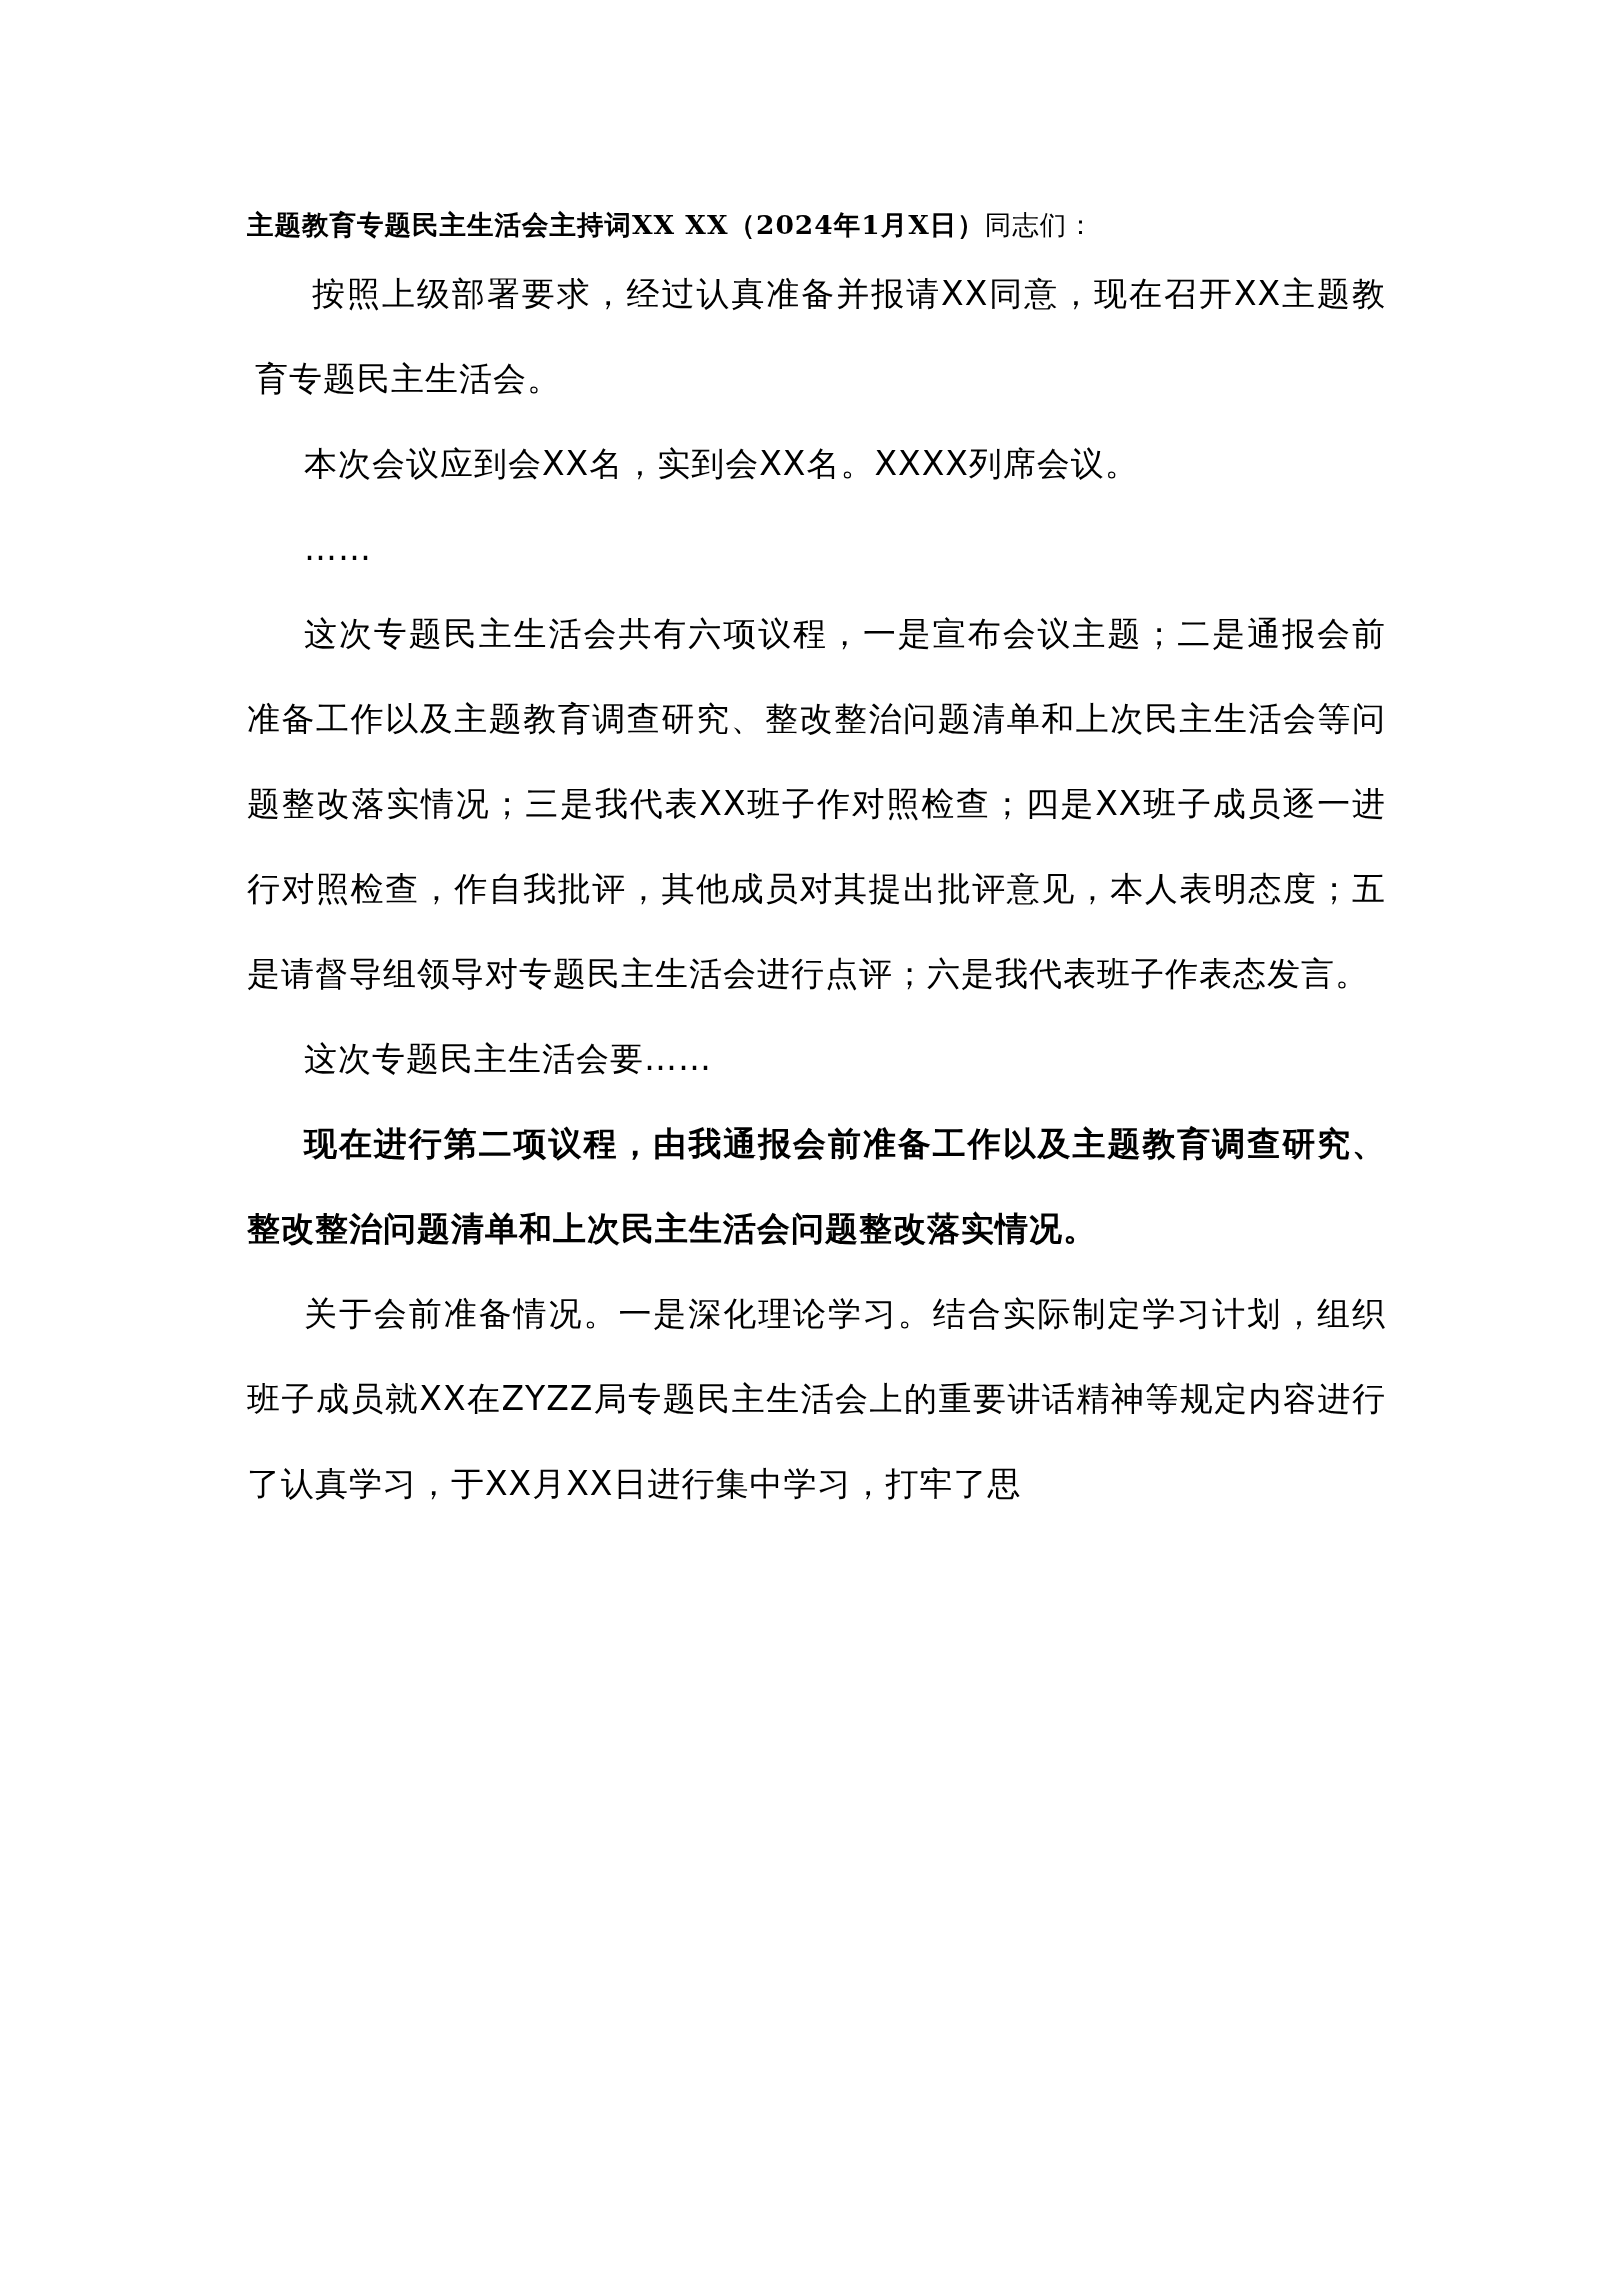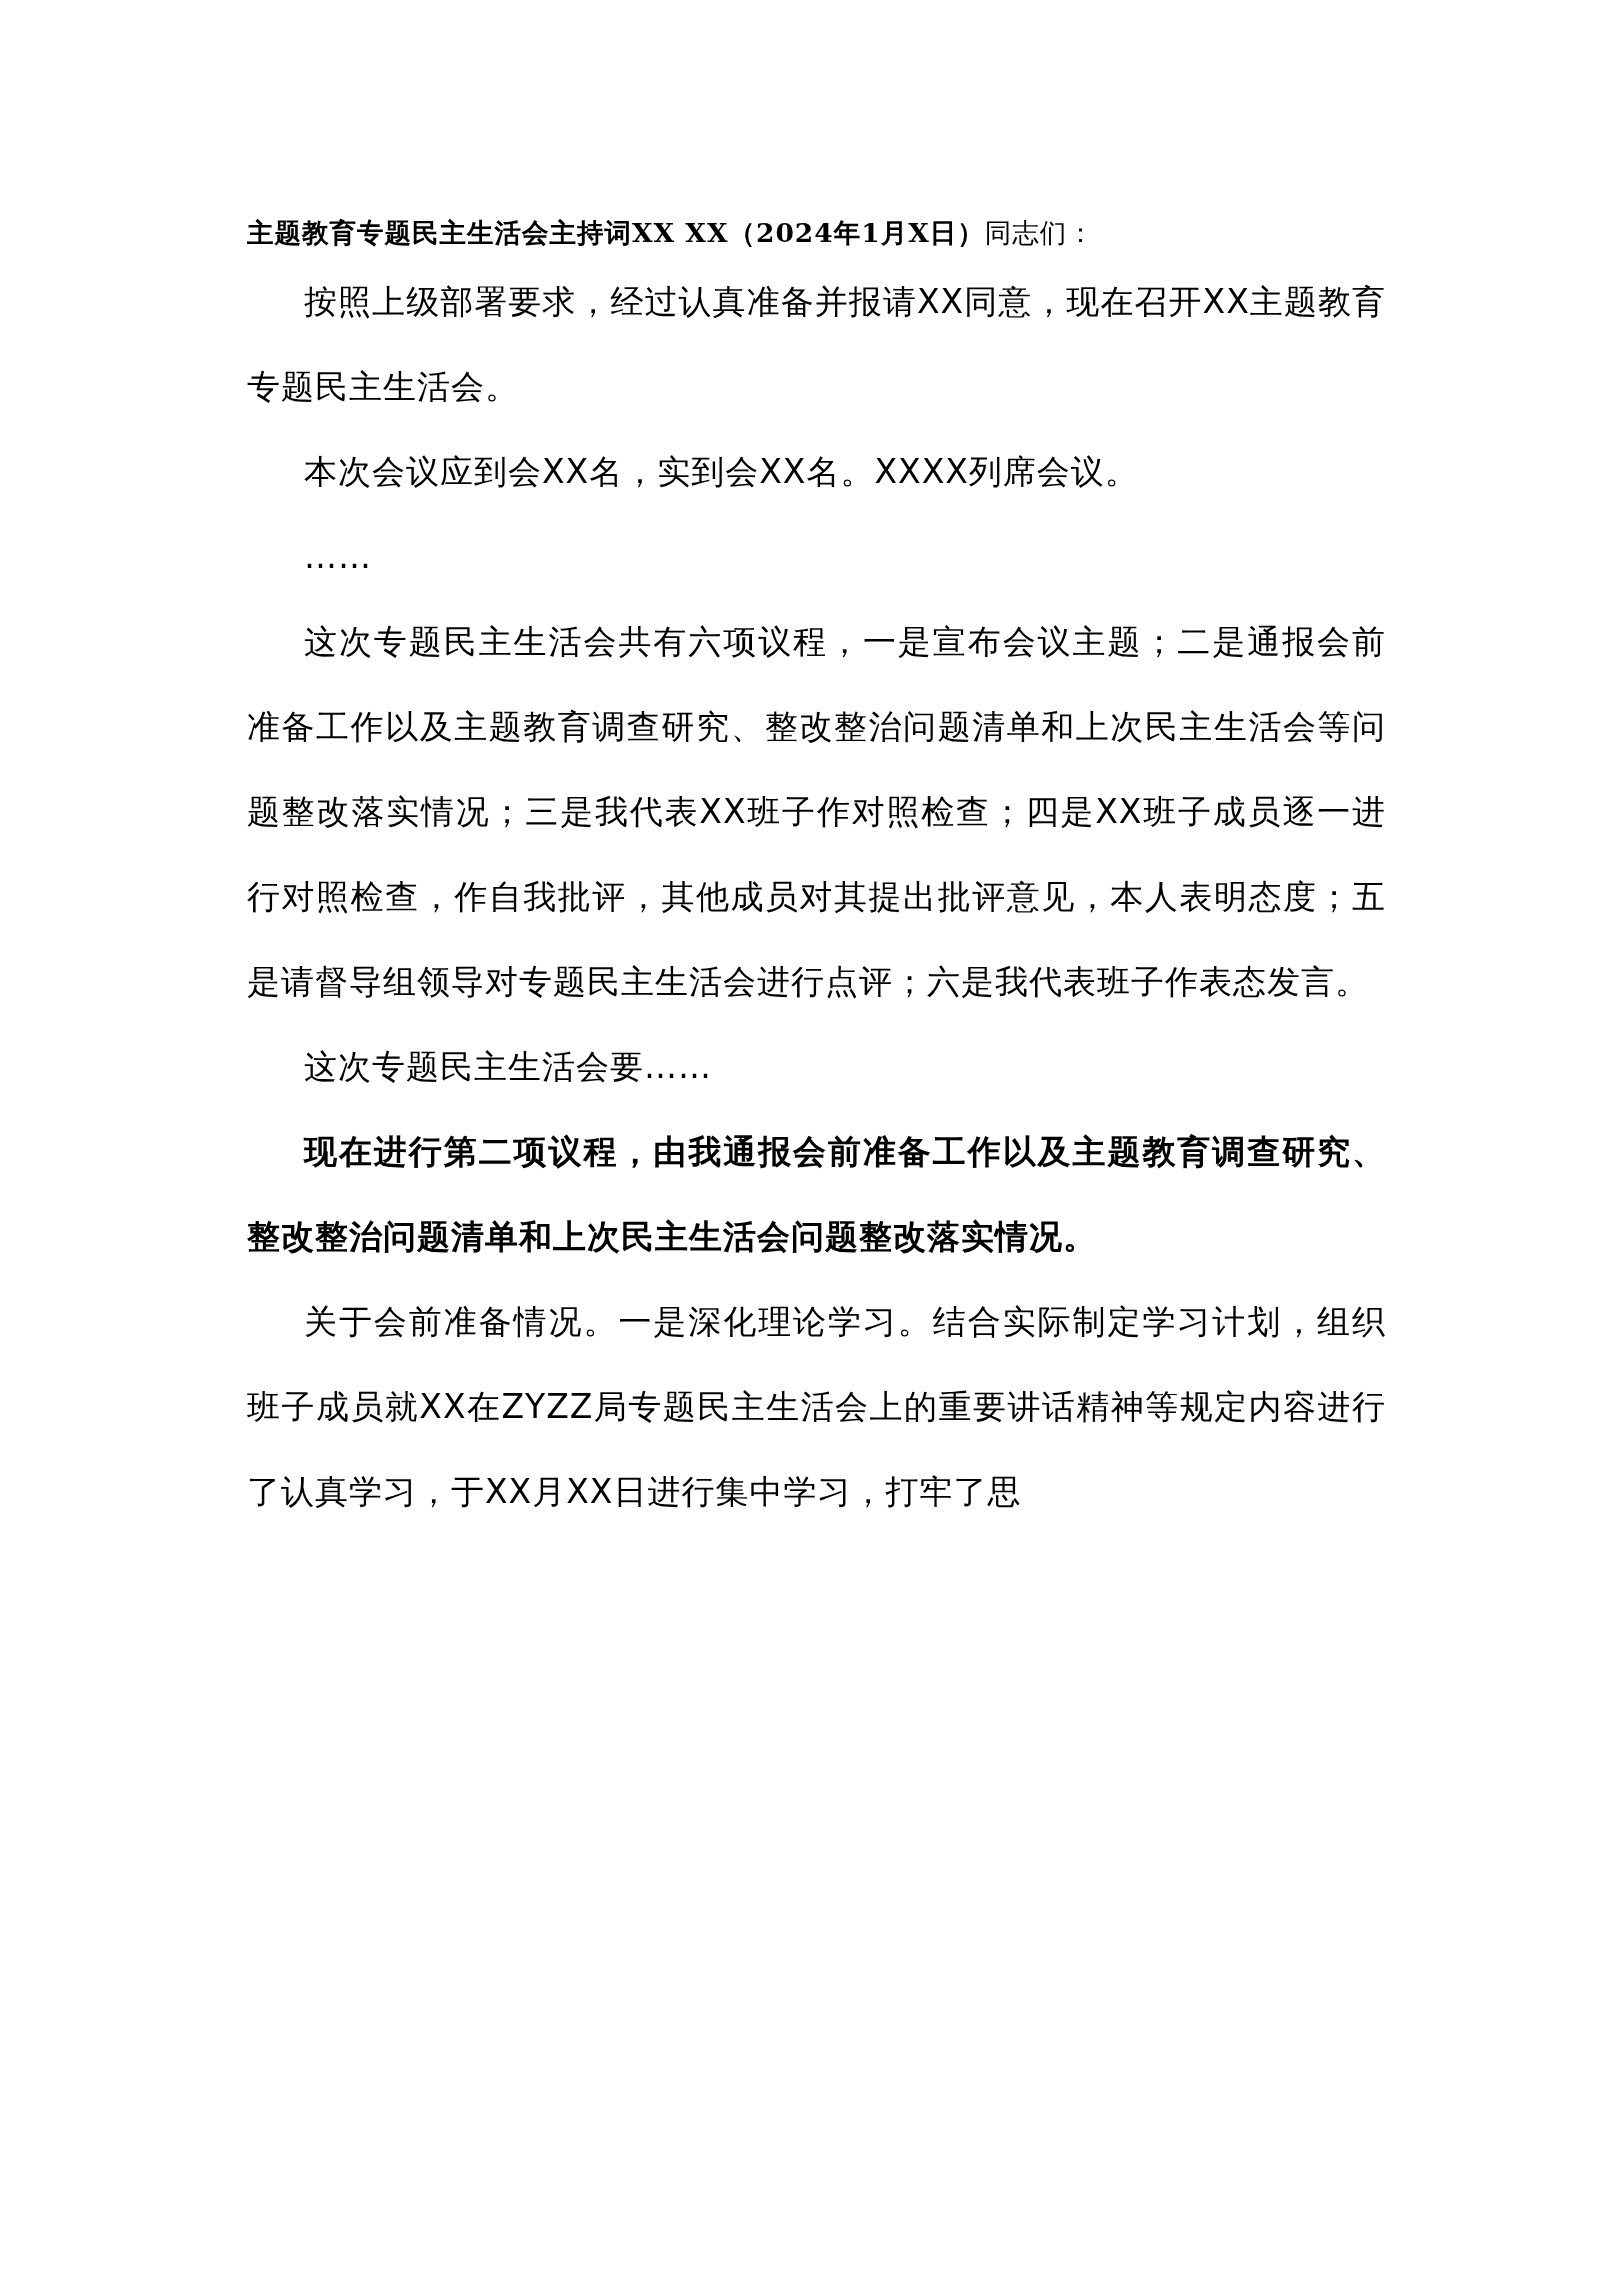--- a/index.html
+++ b/index.html
@@ -1,25 +1,25 @@
 <!DOCTYPE html>
 <html><head>
 <meta charset="utf-8">
 <style>
   html, body { margin: 0; padding: 0; background: #ffffff; }
   body { width: 1621px; height: 2293px; position: relative; overflow: hidden;
          font-family: "DejaVu Sans", "Liberation Sans", sans-serif; color: #000; }
-  .page { position: absolute; left: 247px; top: 208px; width: 1139px; }
+  .page { position: absolute; left: 247px; top: 200px; width: 1139px; }
   .title-line { font-size: 26.5px; line-height: 49px; height: 49px; white-space: nowrap; letter-spacing: 1px; }
   .title-line .t-bold { font-weight: bold; font-family: "DejaVu Serif", "Liberation Serif", serif; }
   .title-line .t-normal { font-weight: normal; }
   .para { font-size: 33px; line-height: 85px; margin: 0; text-align: justify; text-indent: 57px; letter-spacing: 1px; }
   .para.bold { font-weight: bold; }
   .para b { font-weight: normal; }
-  .first-para { margin-top: 2px; }
+  .first-para { margin-top: 2px; margin-left: 8px; }
 </style>
 </head>
 <body>
 
 <div class="page">
   <div class="title-line">
     <span class="t-bold">主题教育专题民主生活会主持词XX XX（2024年1月X日）</span><span class="t-normal">同志们：</span>
   </div>
 
   <p class="para first-para">按照上级部署要求，经过认真准备并报请XX同意，现在召开XX主题教育专题民主生活会。</p>

